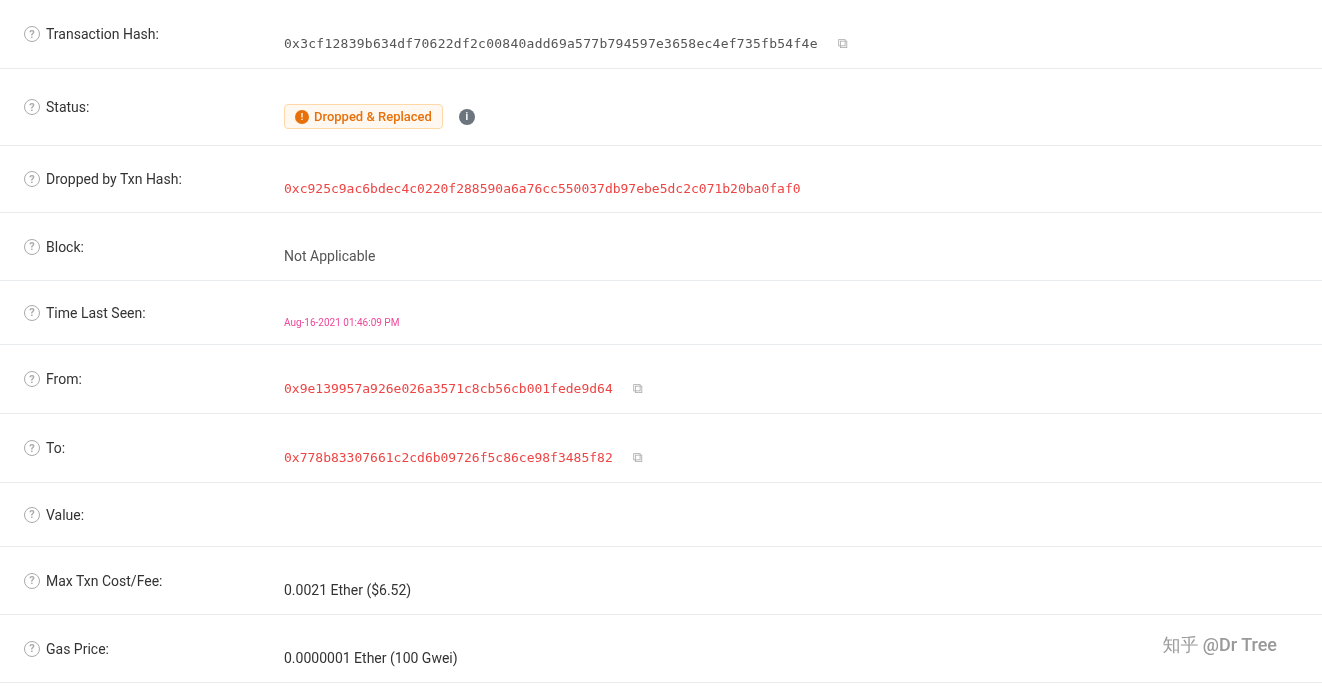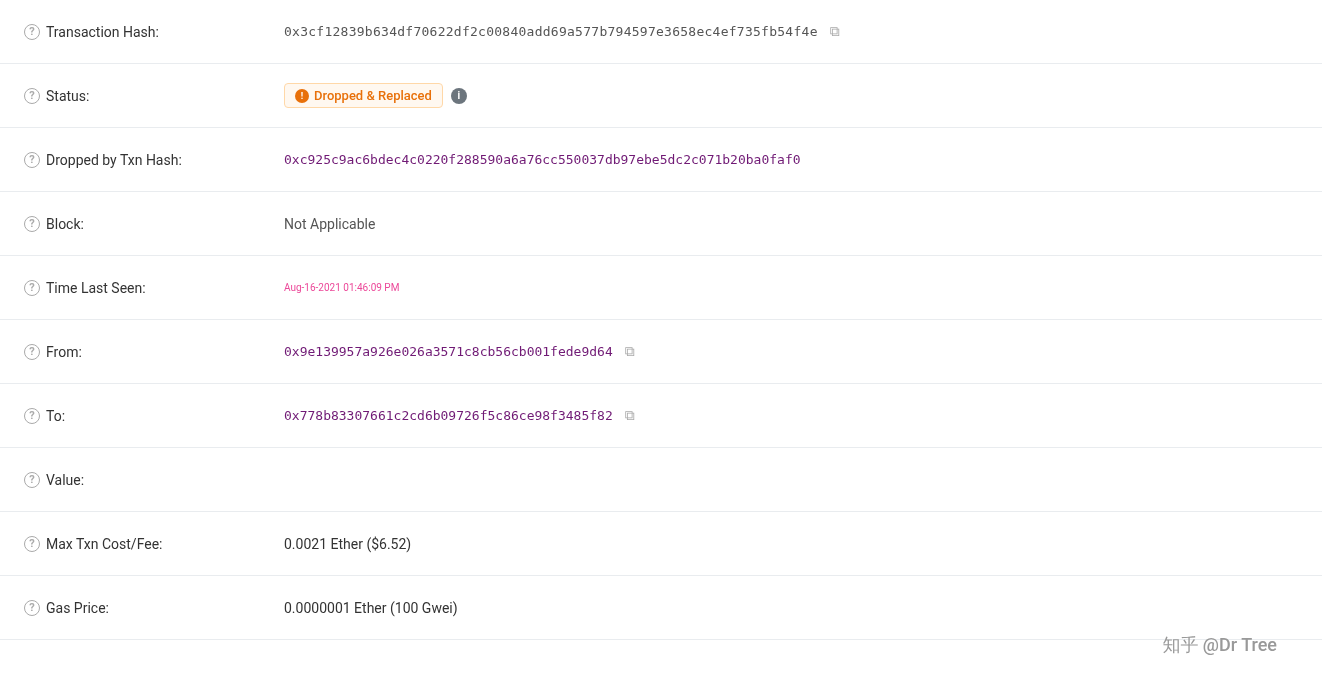--- a/index.html
+++ b/index.html
@@ -26,23 +26,24 @@
       display: flex;
       align-items: center;
       gap: 6px;
       color: #333;
       font-size: 14px;
     }
     .value-col {
       flex: 1;
       display: flex;
       align-items: center;
-      gap: 8px;
-      font-size: 14px;
-      color: #333;
+      gap: 16px;
+      font-size: 14px;
+      color: #333;
+      margin-top: 19px;
     }
     .help-icon {
       display: inline-flex;
       align-items: center;
       justify-content: center;
       width: 16px;
       height: 16px;
       border: 1.5px solid #aaa;
       border-radius: 50%;
       color: #aaa;
@@ -98,21 +99,21 @@
       width: 16px;
       height: 16px;
       border-radius: 50%;
       background: #6c757d;
       color: #fff;
       font-size: 10px;
       font-weight: bold;
       cursor: pointer;
     }
     .link {
-      color: #701a75;
+      color: #ef4444;
       cursor: pointer;
       font-family: monospace;
       font-size: 13px;
     }
     .not-applicable {
       color: #555;
       font-size: 14px;
     }
     .timestamp {
       color: #ec4899;

